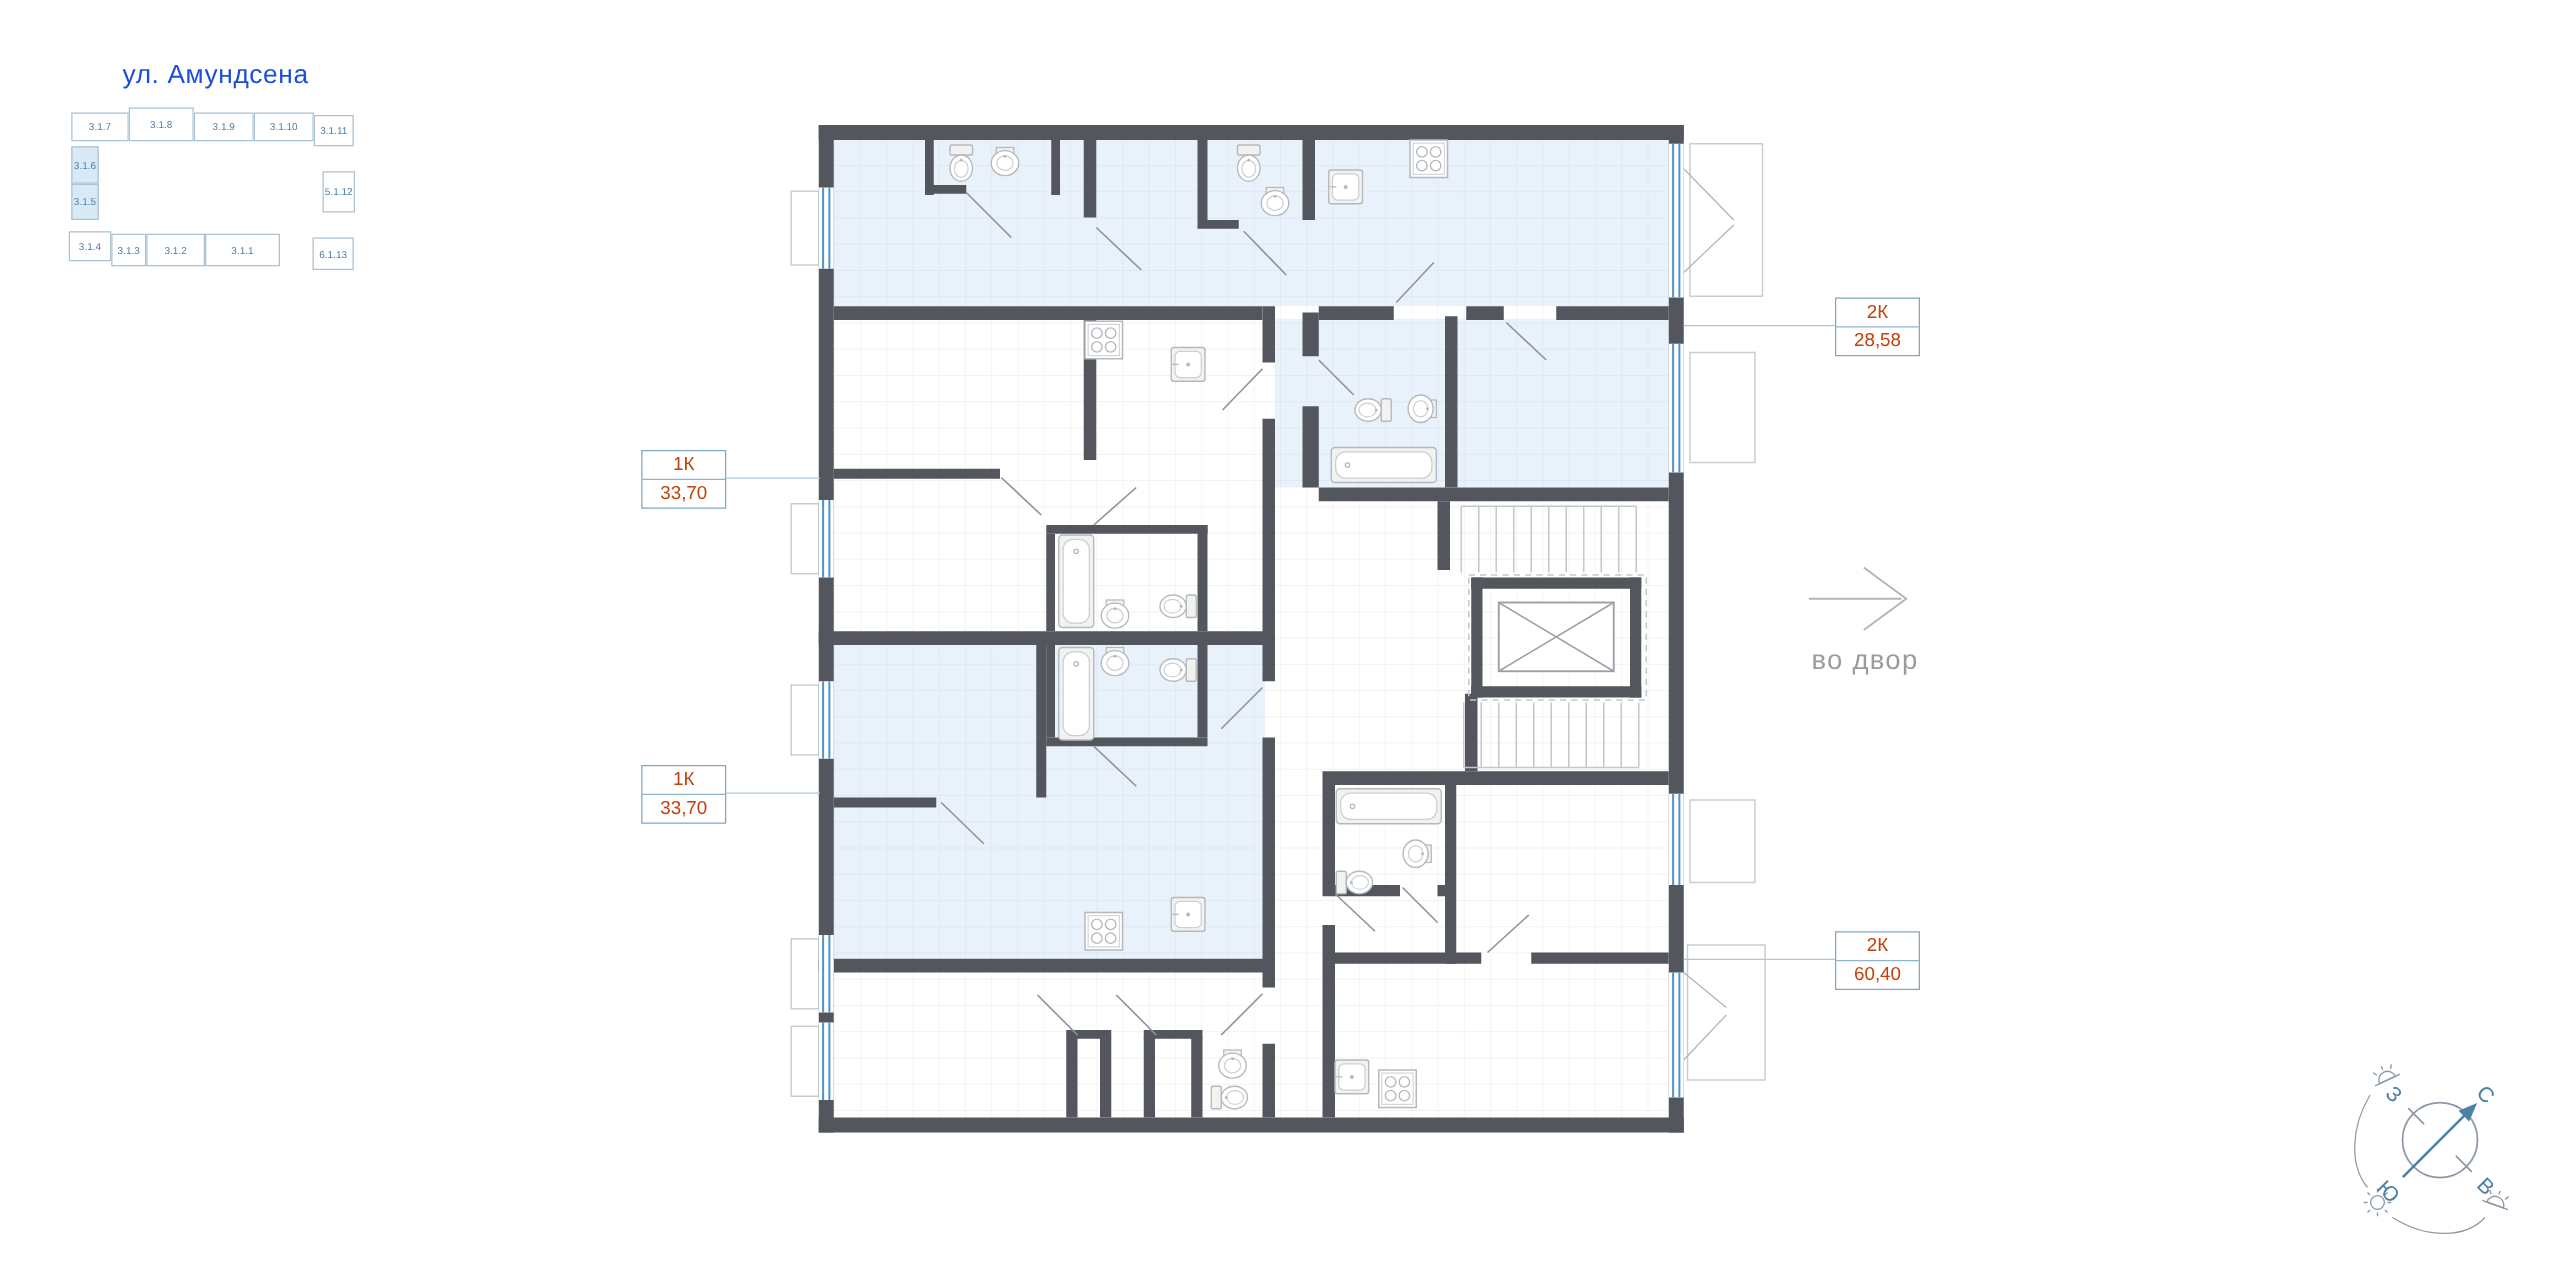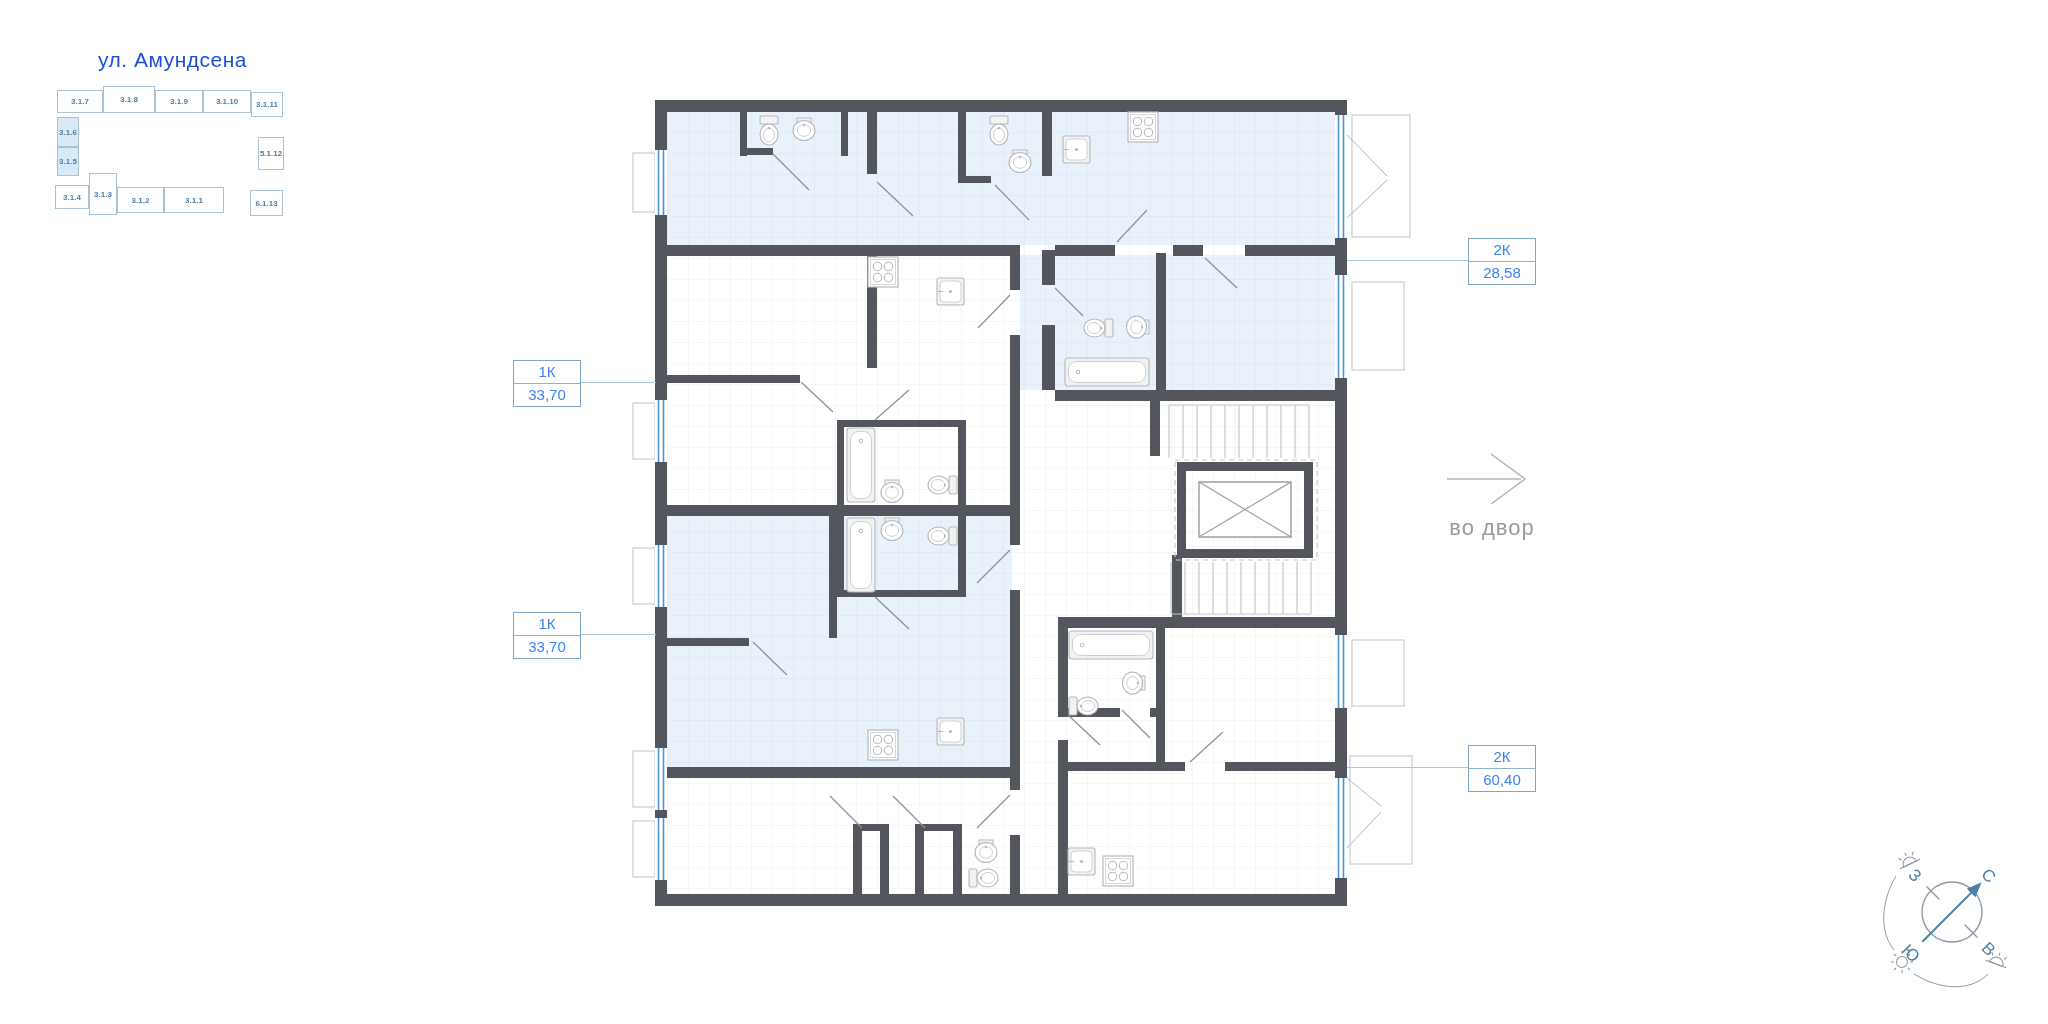--- a/index.html
+++ b/index.html
@@ -4,25 +4,25 @@
 <style>
   html,body{margin:0;padding:0;background:#fff;}
   #page{position:relative;width:2048px;height:1024px;background:#ffffff;overflow:hidden;
         font-family:"Liberation Sans", sans-serif;}
   
   #street{position:absolute;left:98px;top:48px;font-size:21px;letter-spacing:.5px;color:#1d4ed8;}
   
   #minimap{position:absolute;left:50px;top:82px;width:246px;height:142px;}
   .mm-cell{position:absolute;border:1px solid #a9c2d4;background:#ffffff;color:#4d7ea8;
            font-size:8px;display:flex;align-items:center;justify-content:center;
-           box-sizing:border-box;cursor:pointer;font-weight:bold;}
+           box-sizing:border-box;cursor:pointer;}
   .mm-cell.hl{background:#d9eaf6;}
   
   .apt-label{position:absolute;width:66px;border:1px solid #7fa6c4;background:#fff;
-             color:#3b82f6;font-size:15px;text-align:center;z-index:3;cursor:pointer;}
+             color:#c2410c;font-size:15px;text-align:center;z-index:3;cursor:pointer;}
   .apt-label .row{height:22px;line-height:22px;}
   .apt-label .row+.row{border-top:1px solid #8fb3cc;}
   .leader{position:absolute;height:0;border-top:1.5px solid #a9c8dc;z-index:2;}
   
   #courtyard-text{position:absolute;left:1437px;top:515px;width:110px;text-align:center;
                   font-size:22px;letter-spacing:1px;color:#9b9b9b;}
   svg text{font-family:"Liberation Sans", sans-serif;}
 </style>
 </head>
 <body>
@@ -34,21 +34,21 @@
   <div id="minimap">
     <div class="mm-cell" style="left:7px;top:8px;width:46px;height:23px">3.1.7</div>
     <div class="mm-cell" style="left:53px;top:4px;width:52px;height:27px">3.1.8</div>
     <div class="mm-cell" style="left:105px;top:8px;width:48px;height:23px">3.1.9</div>
     <div class="mm-cell" style="left:153px;top:8px;width:48px;height:23px">3.1.10</div>
     <div class="mm-cell" style="left:201px;top:10px;width:32px;height:25px">3.1.11</div>
     <div class="mm-cell hl" style="left:7px;top:35px;width:22px;height:30px">3.1.6</div>
     <div class="mm-cell hl" style="left:7px;top:65px;width:22px;height:29px">3.1.5</div>
     <div class="mm-cell" style="left:208px;top:55px;width:26px;height:33px">5.1.12</div>
     <div class="mm-cell" style="left:5px;top:103px;width:34px;height:24px">3.1.4</div>
-    <div class="mm-cell" style="left:39px;top:91px;width:28px;height:42px">3.1.3</div>
+    <div class="mm-cell" style="left:39px;top:105px;width:28px;height:26px">3.1.3</div>
     <div class="mm-cell" style="left:67px;top:105px;width:47px;height:26px">3.1.2</div>
     <div class="mm-cell" style="left:114px;top:105px;width:60px;height:26px">3.1.1</div>
     <div class="mm-cell" style="left:200px;top:108px;width:33px;height:26px">6.1.13</div>
   </div>
 
   <div class="leader" style="left:577px;top:382px;width:79px"></div>
   <div class="leader" style="left:577px;top:634px;width:79px"></div>
   <div class="leader" style="left:1347px;top:260px;width:121px"></div>
   <div class="leader" style="left:1347px;top:767px;width:121px"></div>
 

